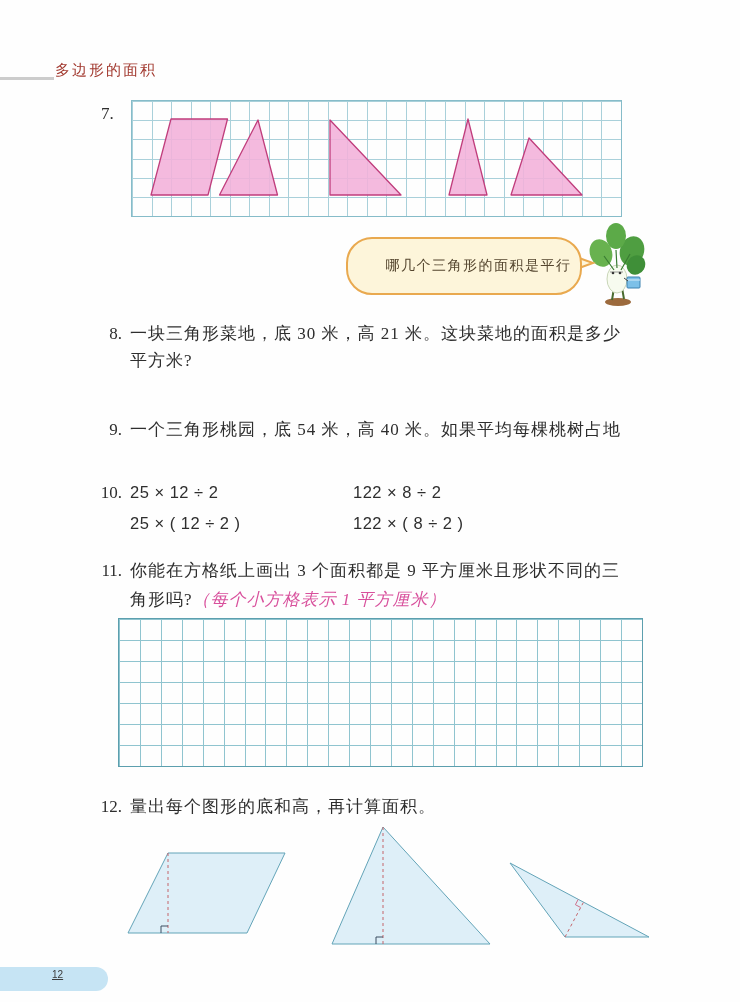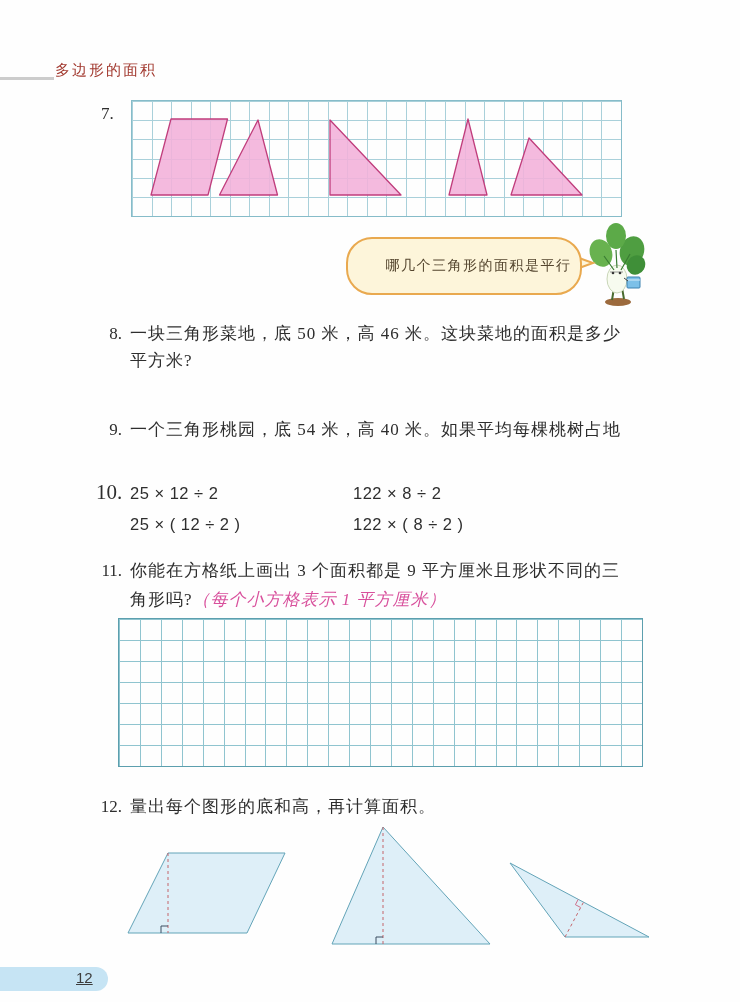--- a/index.html
+++ b/index.html
@@ -28,40 +28,40 @@
   .mascot{position:absolute;left:584px;top:220px;}
 
   
   .prob{position:absolute;left:96px;width:560px;color:#2e2e2e;font-size:17px;}
   .prob .line{white-space:nowrap;letter-spacing:1px;}
   .num{display:inline-block;width:26px;text-align:right;margin-right:8px;letter-spacing:0;}
   #p8{top:320px;} #p8 .line{line-height:27px;}
   #p9{top:396px;} #p9 .line{line-height:27px;margin-top:20px;}
   #p10{top:477px;font-family:"Liberation Sans","DejaVu Sans",sans-serif;font-size:16.5px;}
   #p10 .line{line-height:31px;letter-spacing:0.5px;}
-  #p10 .num{font-family:"Liberation Serif","DejaVu Serif",serif;font-size:21px;}
+  #p10 .num{font-family:"Liberation Serif","DejaVu Serif",serif;font-size:17px;}
   #p10 .col1{display:inline-block;width:223px;}
   #p11{top:556px;} #p11 .line{line-height:29px;}
   .magenta{color:#d8509c;font-style:italic;}
   #p12{top:793px;} #p12 .line{line-height:27px;}
 
   
   .grid11{position:absolute;left:118px;top:618px;width:523px;height:147px;
     border:1px solid #5c9fae;
     background-image:
       repeating-linear-gradient(to right,#8fc4cf 0 1px,transparent 1px 20.92px),
       repeating-linear-gradient(to bottom,#8fc4cf 0 1px,transparent 1px 21px);}
 
   
   .fig12svg{position:absolute;left:110px;top:818px;}
 
   
   .page-pill{position:absolute;left:0;top:967px;width:108px;height:24px;
     background:#c6e4f4;border-radius:0 13px 13px 0;}
-  .page-pill span{position:absolute;left:76px;top:2px;font-size:15px;color:#3c3c3c;
+  .page-pill span{position:absolute;left:52px;top:2px;font-size:10px;color:#3c3c3c;
     font-family:"Liberation Sans","DejaVu Sans",sans-serif;text-decoration:underline;}
 </style>
 </head>
 <body>
 
 <div id="page">
 
   <div class="hdr-line"></div>
   <div class="hdr-title">多边形的面积</div>
 
@@ -92,21 +92,21 @@
     <path d="M32,30 L33,48 M20,36 L30,50 M46,34 L37,50" stroke="#3a7d33" stroke-width="1.2" fill="none"></path>
     <circle cx="29" cy="53" r="1.3" fill="#333333"></circle>
     <circle cx="36" cy="53" r="1.3" fill="#333333"></circle>
     <path d="M26,52 L39,52" stroke="#555555" stroke-width="0.6"></path>
     <rect x="43" y="57" width="13" height="11" rx="1" fill="#7cc0e8" stroke="#3d82b0"></rect>
     <path d="M43,60 L56,60" stroke="#d8ecf8" stroke-width="1"></path>
     <path d="M40,58 L44,61" stroke="#444444" stroke-width="1"></path>
   </svg>
 
   <div id="p8" class="prob">
-    <div class="line"><span class="num">8.</span><span>一块三角形菜地，底 50 米，高 46 米。这块菜地的面积是多少</span></div>
+    <div class="line"><span class="num">8.</span><span>一块三角形菜地，底 30 米，高 21 米。这块菜地的面积是多少</span></div>
     <div class="line"><span class="num"></span><span>平方米?</span></div>
   </div>
 
   <div id="p9" class="prob">
     <div class="line"><span class="num">9.</span><span>一个三角形桃园，底 54 米，高 40 米。如果平均每棵桃树占地</span></div>
   </div>
 
   <div id="p10" class="prob">
     <div class="line"><span class="num">10.</span><span class="col1">25 × 12 ÷ 2</span><span>122 × 8 ÷ 2</span></div>
     <div class="line"><span class="num"></span><span class="col1">25 × ( 12 ÷ 2 )</span><span>122 × ( 8 ÷ 2 )</span></div>

